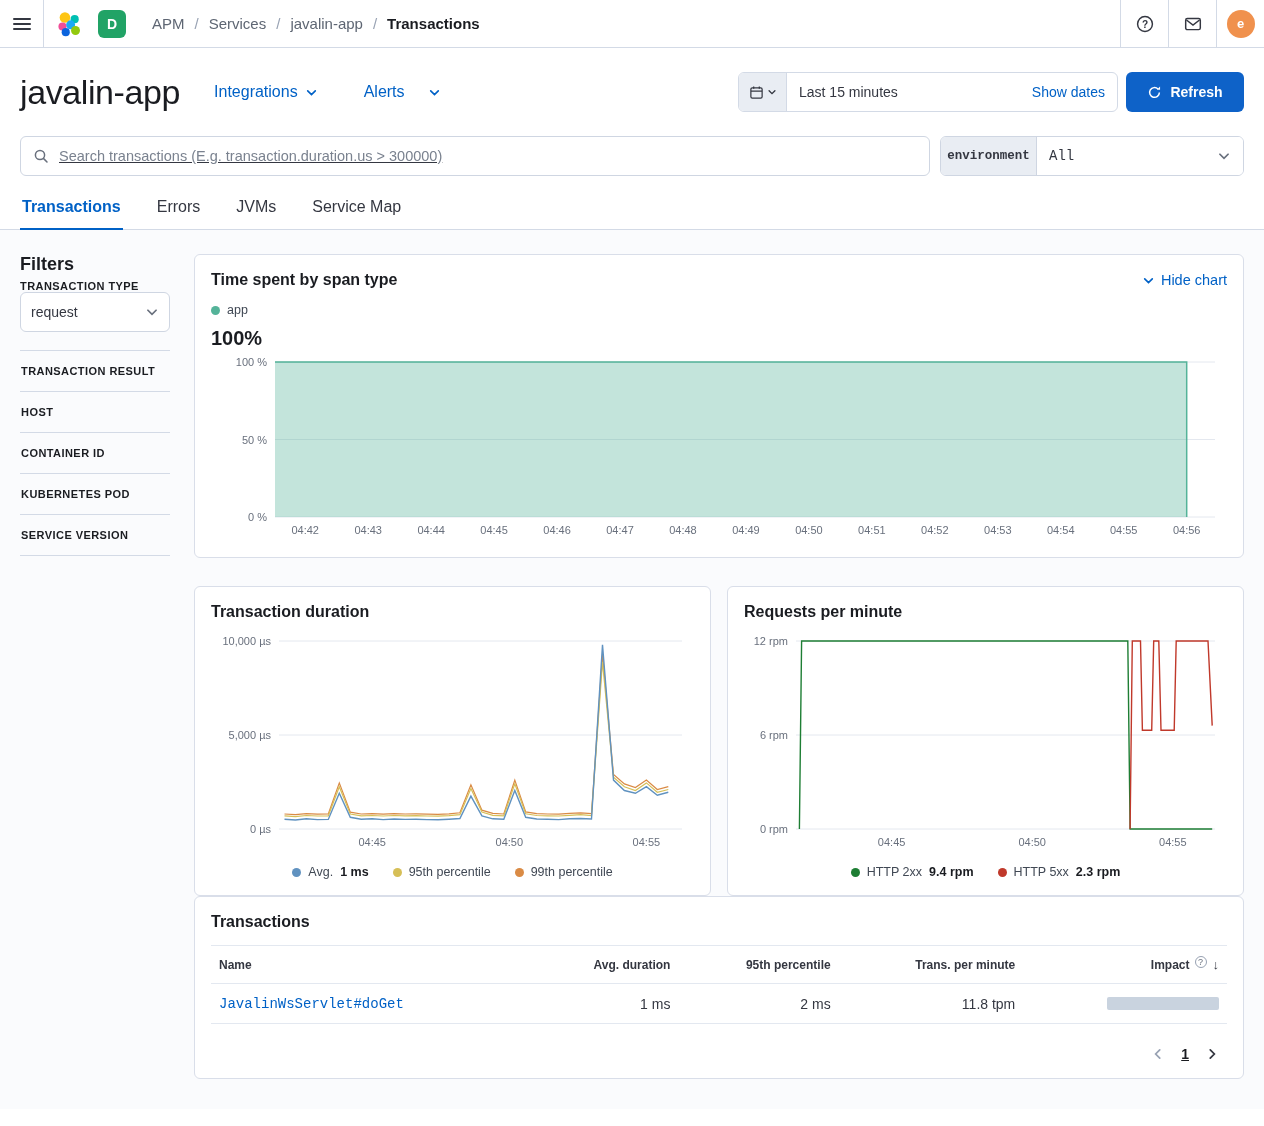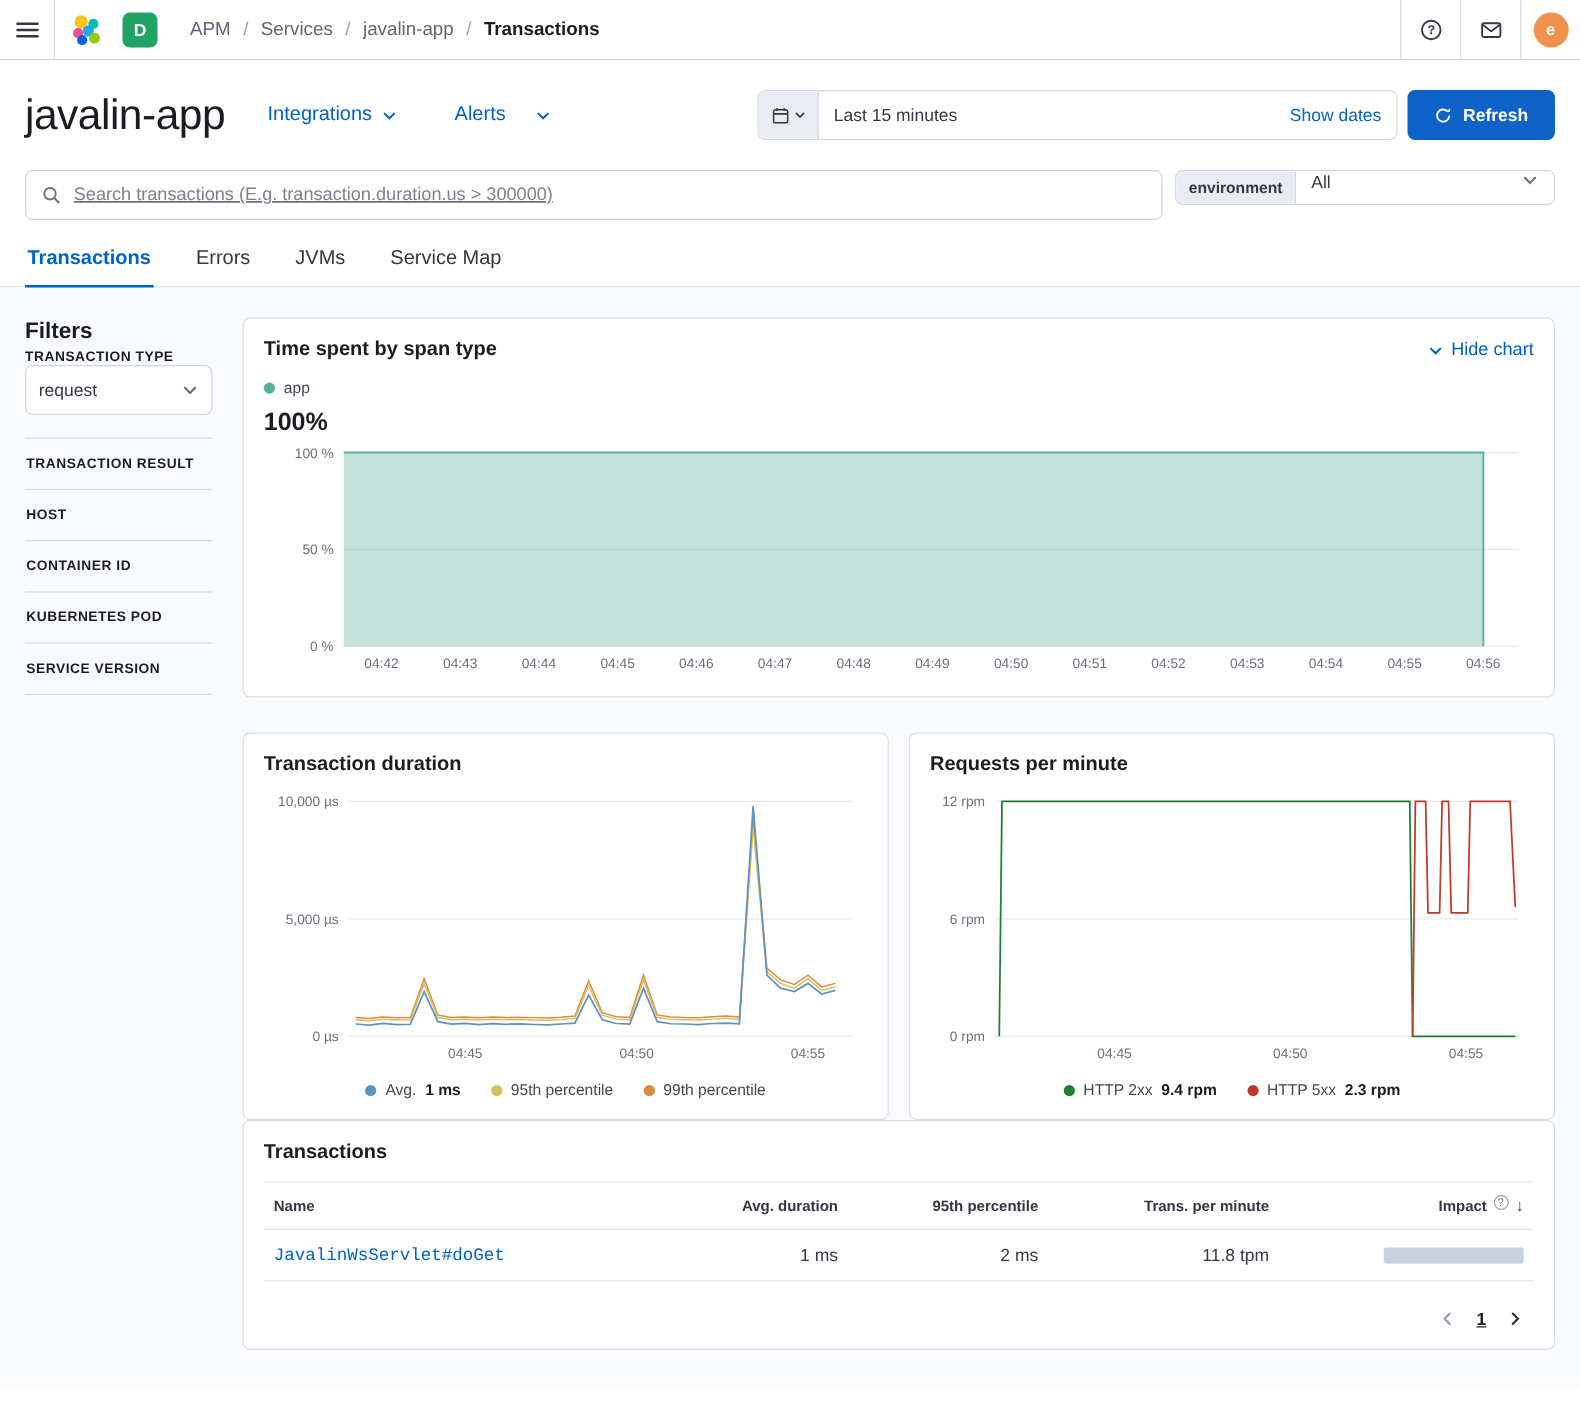--- a/index.html
+++ b/index.html
@@ -28,34 +28,34 @@
   .tb-icon-cell { width:48px; border-left:1px solid #d3dae6; cursor:pointer; }
   .avatar { width:28px; height:28px; border-radius:50%; color:#fff; font-weight:700; font-size:13px; display:flex; align-items:center; justify-content:center; }
 
   
   .page-header { padding:24px 20px 0; background:#fff; }
   .header-row1 { display:flex; align-items:center; }
   .service-title { font-size:34px; font-weight:500; color:#1a1c21; margin:0; letter-spacing:-0.4px; }
   .header-menu { display:flex; align-items:center; gap:7px; margin-left:34px; color:#0061c6; font-size:16px; cursor:pointer; }
   .header-menu + .header-menu { margin-left:46px;gap:23px; }
   .header-controls { margin-left:auto; display:flex; gap:8px; align-items:center; }
-  .datepicker { width:512px; height:40px; border:1px solid #d3dae6; border-radius:6px; display:flex; align-items:center; background:#fff; overflow:hidden; }
+  .datepicker { width:380px; height:40px; border:1px solid #d3dae6; border-radius:6px; display:flex; align-items:center; background:#fff; overflow:hidden; }
   .dp-prepend { width:48px; align-self:stretch; background:#e9edf3; border-right:1px solid #d3dae6; display:flex; align-items:center; justify-content:center; gap:3px; cursor:pointer; }
   .dp-value { padding:0 12px; flex:1; color:#343741; cursor:pointer; }
   .dp-showdates { padding:0 12px; color:#0061c6; font-weight:500; cursor:pointer; white-space:nowrap; }
   .refresh-btn { height:40px; min-width:118px; border:none; border-radius:6px; color:#fff; font-size:14px; font-weight:600; display:flex; align-items:center; justify-content:center; gap:8px; cursor:pointer; font-family:inherit; }
 
   
   .search-row { display:flex; gap:10px; padding:24px 20px 0; background:#fff; }
   .search-box { flex:1; height:40px; border:1px solid #cfd6e2; border-radius:6px; background:#fff; display:flex; align-items:center; padding:0 12px;text-decoration:underline; }
   .search-box input { border:none; outline:none; flex:1; font-size:14.5px; margin-left:8px; color:#343741; font-family:inherit; background:transparent; }
   .search-box input::placeholder { color:#7a828f; }
-  .env-group { width:304px; height:28px; border:1px solid #cfd6e2; border-radius:6px; display:flex; overflow:hidden; }
+  .env-group { width:304px; height:40px; border:1px solid #cfd6e2; border-radius:6px; display:flex; overflow:hidden;font-family:Liberation Mono, monospace; }
   .env-label { width:96px; background:#e9edf3; border-right:1px solid #cfd6e2; display:flex; align-items:center; justify-content:center; font-size:12.5px; font-weight:600; color:#343741; }
-  .env-select { flex:1; display:flex; padding:0 12px; cursor:pointer; background:#fff; color:#343741; }
+  .env-select { flex:1; display:flex; align-items:center; padding:0 12px; cursor:pointer; background:#fff; color:#343741; }
   .env-select .chev { margin-left:auto; color:#69707d; }
 
   
   .tabs { display:flex; gap:32px; padding:0 20px; margin-top:20px; border-bottom:1px solid #d3dae6; background:#fff; }
   .tab { font-size:16px; padding:2px 2px 12px; color:#343741; cursor:pointer; font-weight:500; border-bottom:2px solid transparent; margin-bottom:-1px; }
   .tab.active { color:#0061c6; border-bottom-color:#0061c6; font-weight:600; }
 
   
   .content { display:flex; padding:24px 20px 30px; background:#fafbfd; align-items:flex-start; }
   .filters { width:150px; flex:none; }

